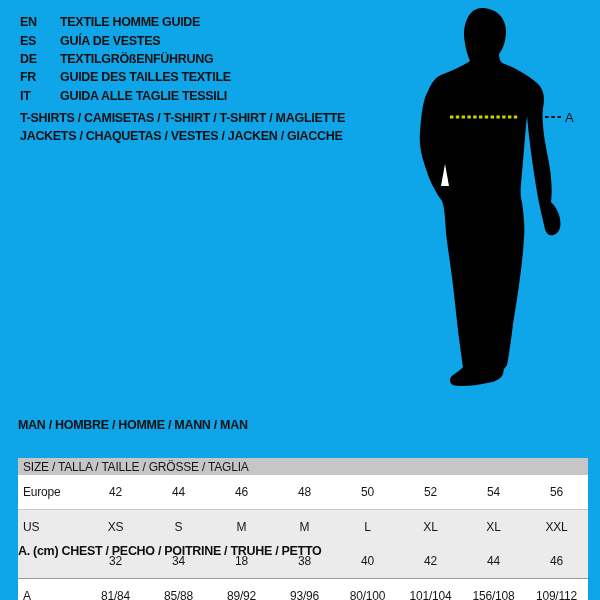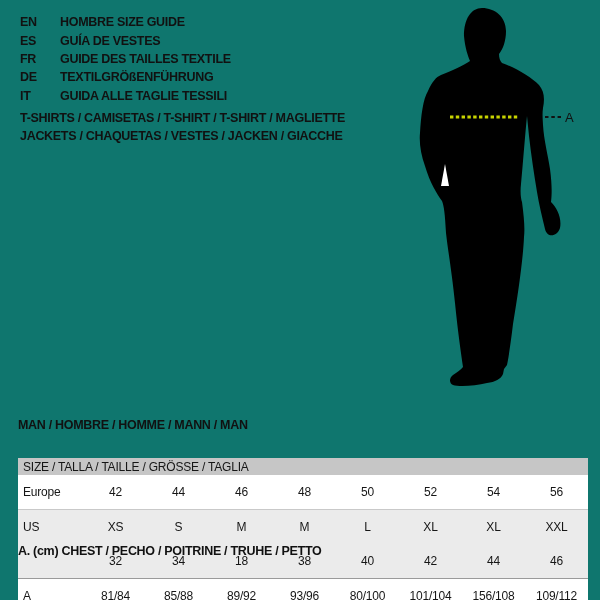--- a/index.html
+++ b/index.html
@@ -1,17 +1,17 @@
 <!DOCTYPE html>
 <html><head>
 <meta charset="utf-8">
 <style>
   html,body{margin:0;padding:0;background:#fff;}
   .canvas{
-    position:relative;width:600px;height:600px;background:#0f766e;overflow:hidden;
+    position:relative;width:600px;height:600px;background:#0ea5e9;overflow:hidden;
     font-family:"Liberation Sans",sans-serif;color:#111;
   }
   
   .lang-block{position:absolute;left:20px;top:13px;}
   .lang-row{display:flex;height:18.4px;align-items:center;}
   .lang-code{width:40px;font-weight:bold;font-size:12.5px;letter-spacing:-0.3px;}
   .lang-text{font-weight:bold;font-size:12.5px;letter-spacing:-0.3px;white-space:nowrap;}
   
   .cat-block{position:absolute;left:20px;top:109px;}
   .cat-line{font-weight:bold;font-size:12.5px;letter-spacing:-0.3px;line-height:18px;white-space:nowrap;}
@@ -37,33 +37,33 @@
   .footnote{position:absolute;left:18px;top:544px;font-weight:bold;font-size:12.5px;letter-spacing:-0.3px;}
 </style>
 </head>
 <body>
 
 <div class="canvas">
 
   <div class="lang-block">
     <div class="lang-row">
       <span class="lang-code">EN</span>
-      <span class="lang-text">HOMBRE SIZE GUIDE</span>
+      <span class="lang-text">TEXTILE HOMME GUIDE</span>
     </div>
     <div class="lang-row">
       <span class="lang-code">ES</span>
       <span class="lang-text">GUÍA DE VESTES</span>
     </div>
     <div class="lang-row">
+      <span class="lang-code">DE</span>
+      <span class="lang-text">TEXTILGRÖßENFÜHRUNG</span>
+    </div>
+    <div class="lang-row">
       <span class="lang-code">FR</span>
       <span class="lang-text">GUIDE DES TAILLES TEXTILE</span>
-    </div>
-    <div class="lang-row">
-      <span class="lang-code">DE</span>
-      <span class="lang-text">TEXTILGRÖßENFÜHRUNG</span>
     </div>
     <div class="lang-row">
       <span class="lang-code">IT</span>
       <span class="lang-text">GUIDA ALLE TAGLIE TESSILI</span>
     </div>
   </div>
 
   <div class="cat-block">
     <div class="cat-line">T-SHIRTS / CAMISETAS / T-SHIRT / T-SHIRT / MAGLIETTE</div>
     <div class="cat-line">JACKETS / CHAQUETAS / VESTES / JACKEN / GIACCHE</div>

